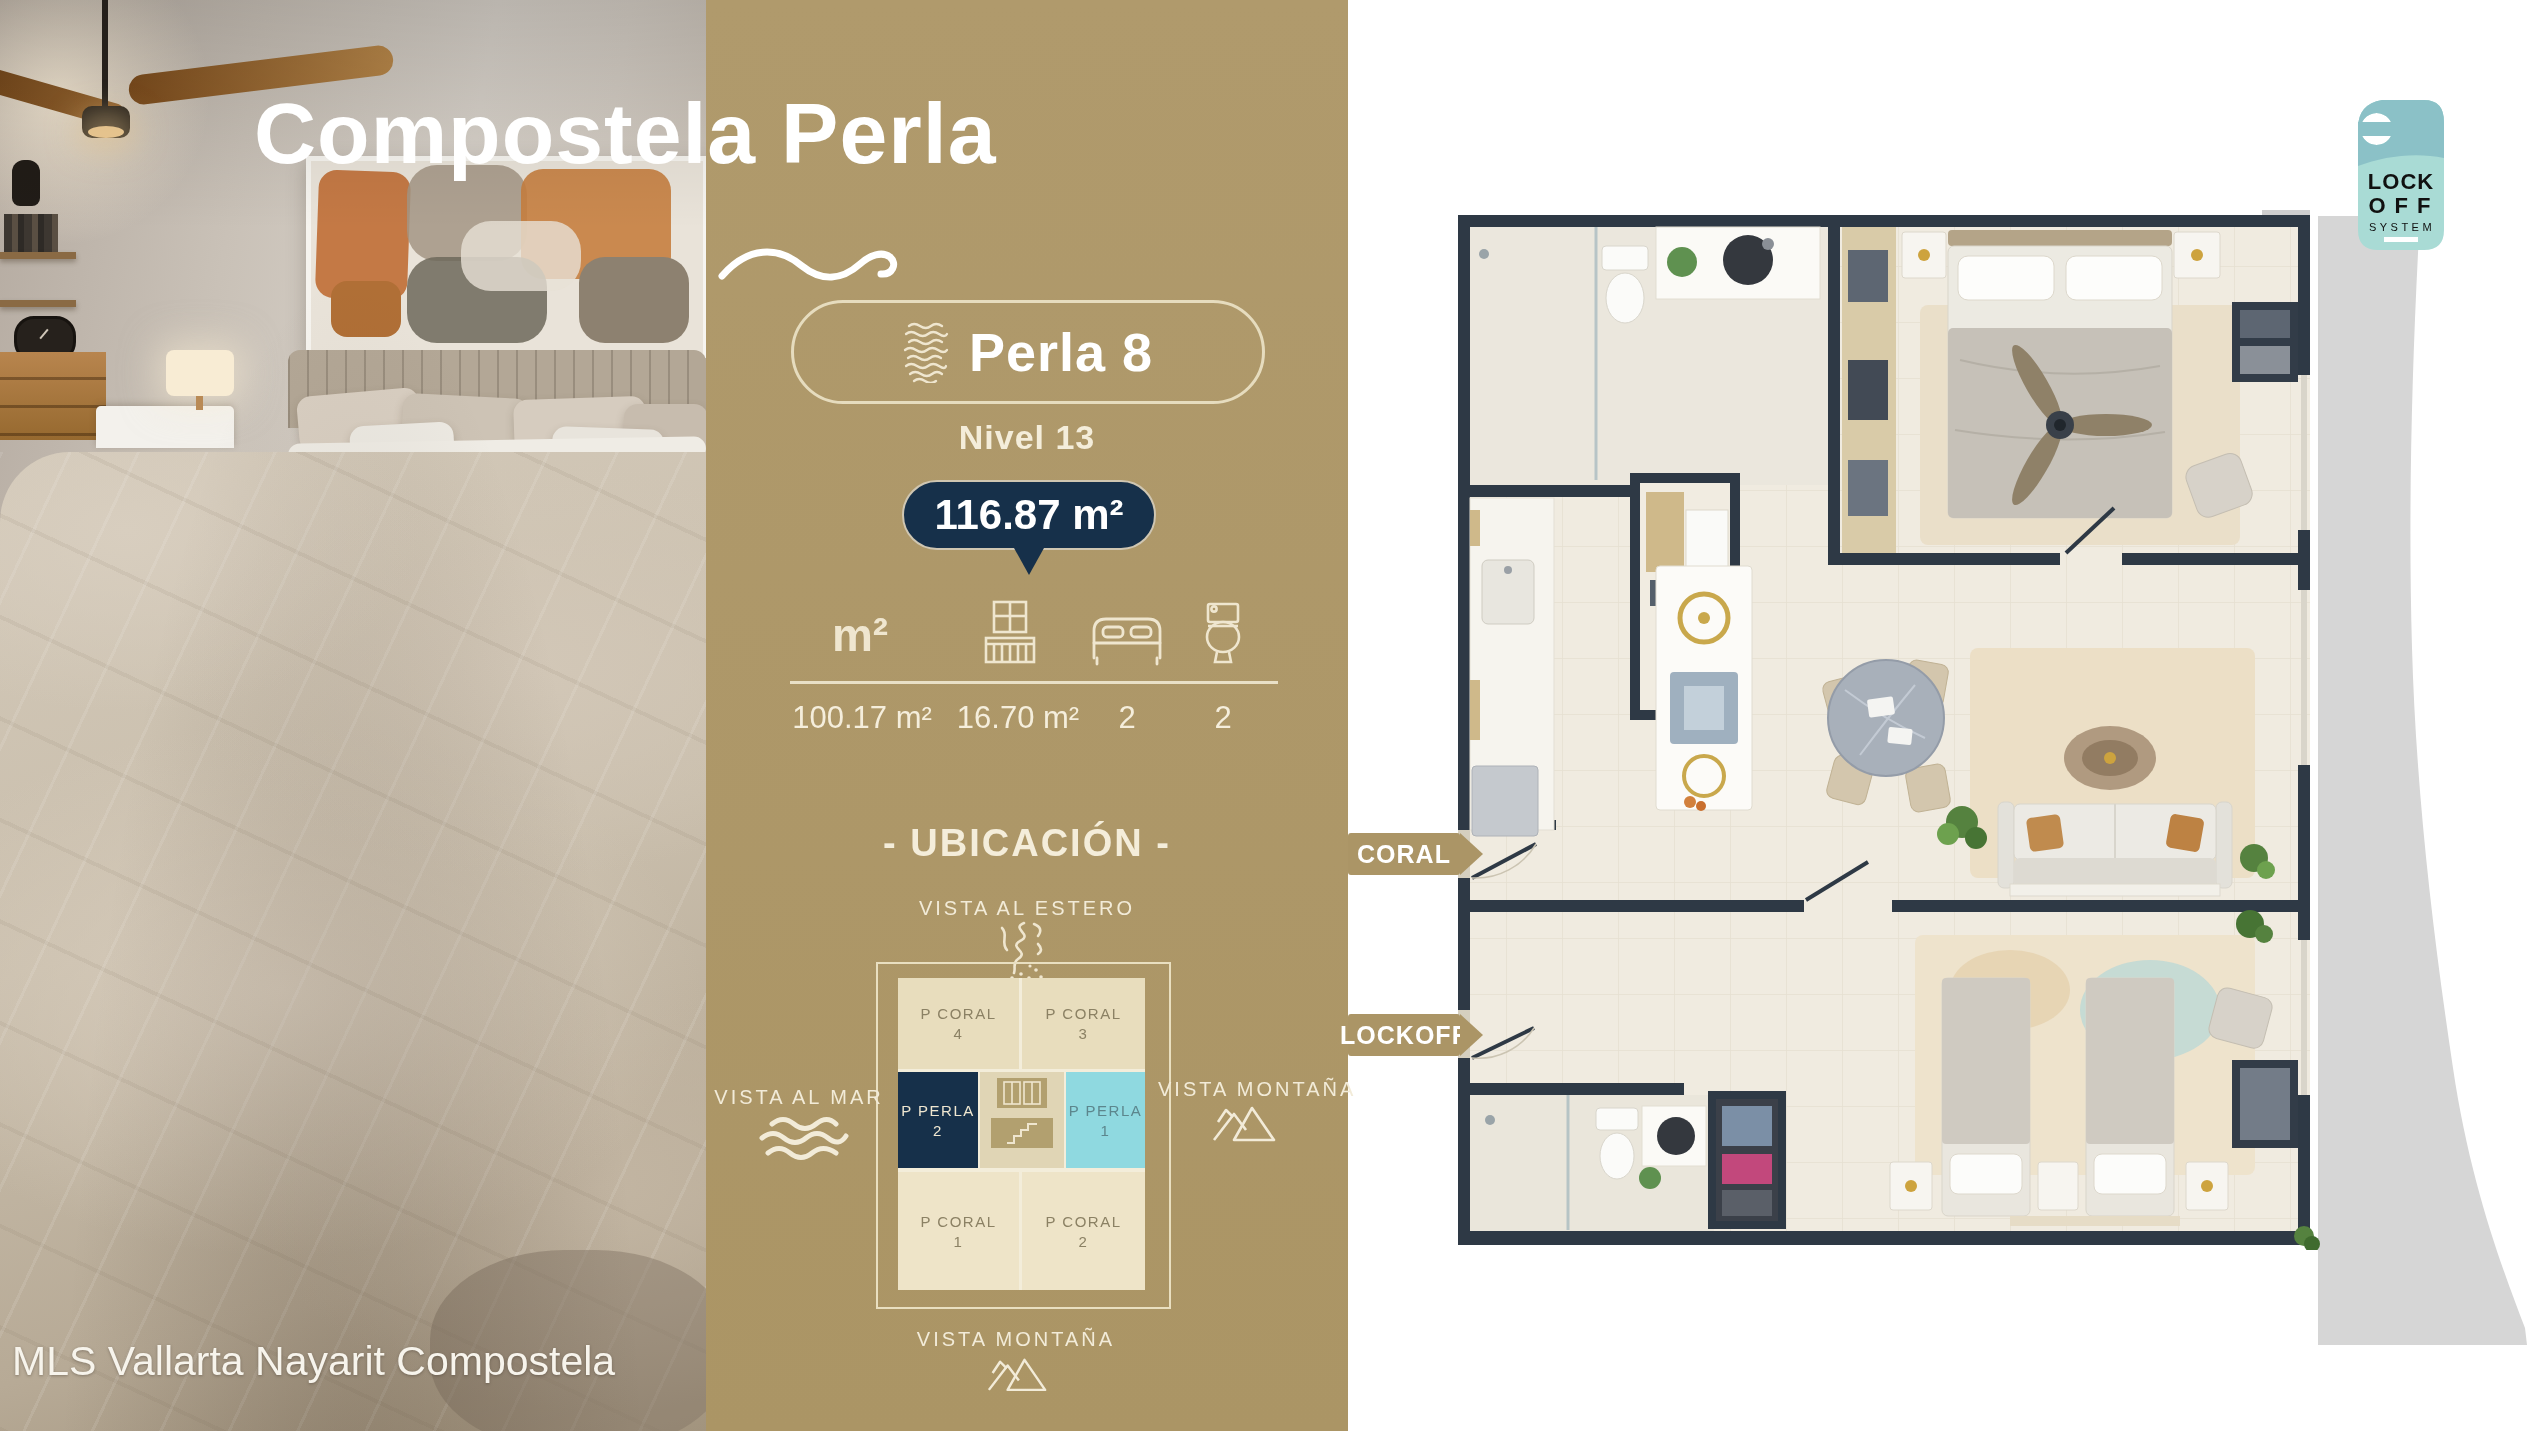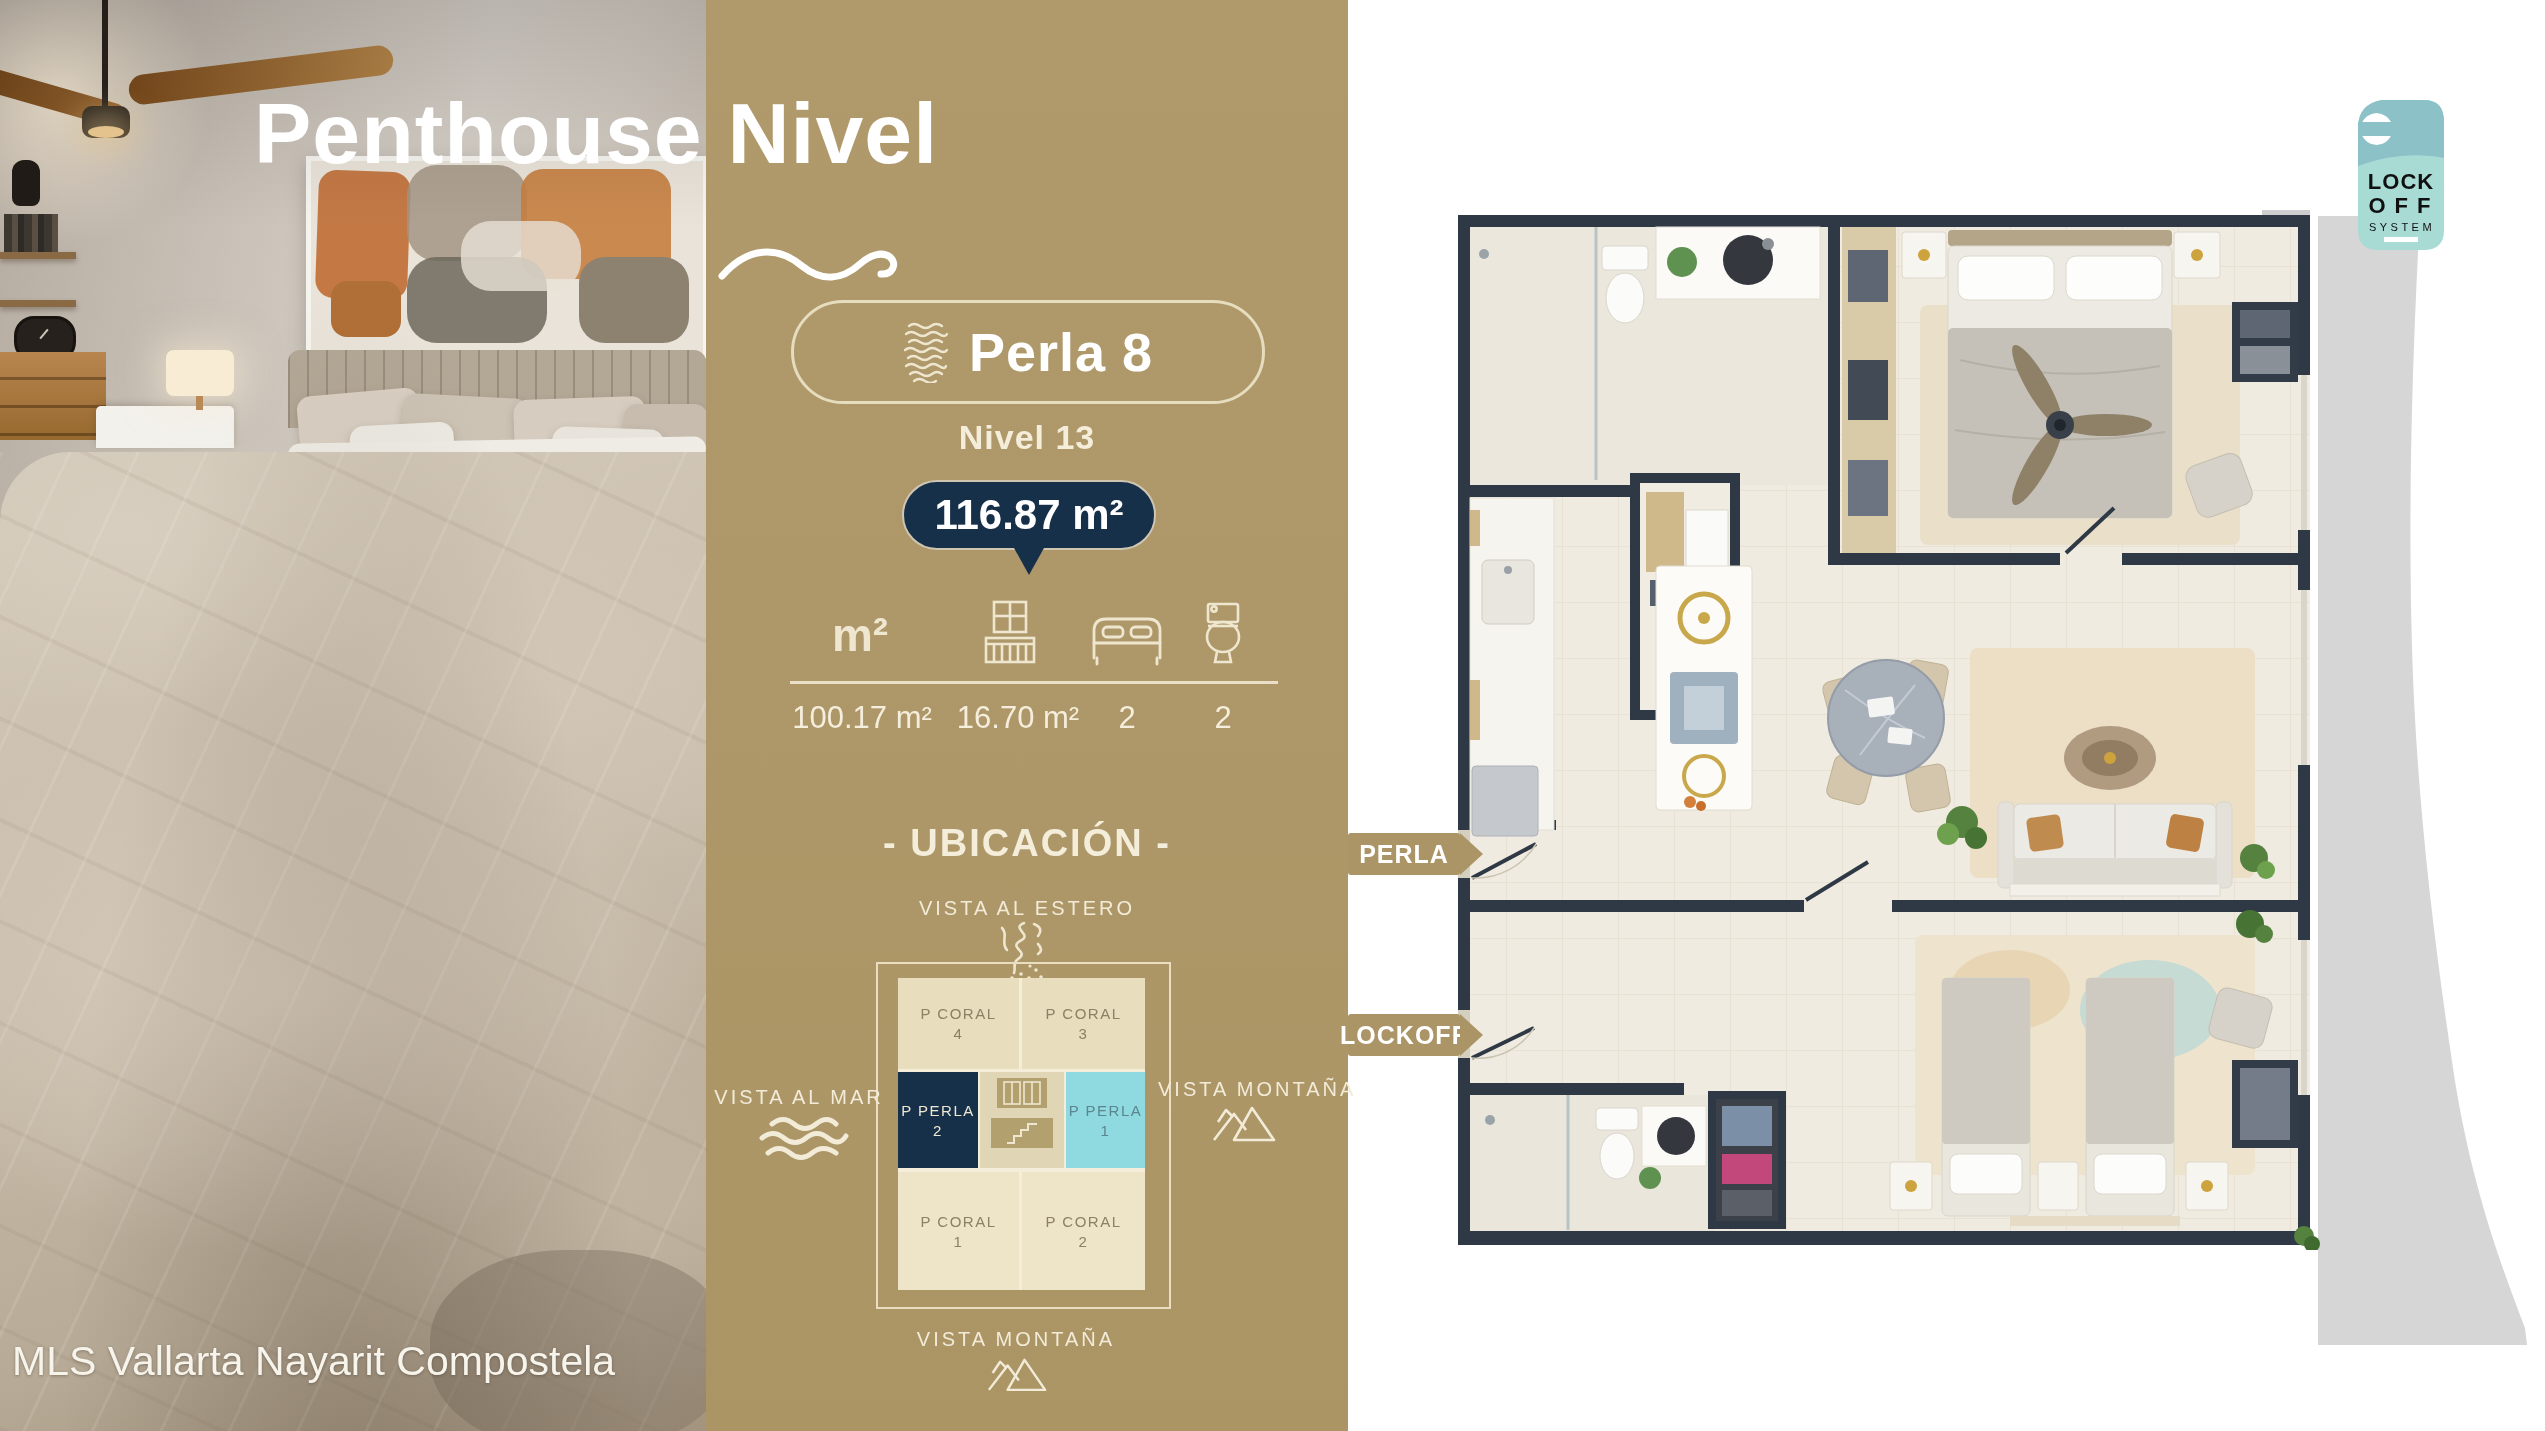--- a/index.html
+++ b/index.html
@@ -283,28 +283,28 @@
   <div class="vista v-bottom">VISTA MONTAÑA</div>
   <svg class="abs" style="left:281px;top:1352px;" width="60" height="42" viewBox="0 0 64 44">
     <g fill="none" stroke="#f2ebd8" stroke-width="2.6" stroke-linejoin="round">
       <path d="M6,22 L14,10 L21,17"></path>
       <path d="M2,40 L22,14 L34,30"></path>
       <path d="M22,40 L40,8 L62,40 Z"></path>
     </g>
   </svg>
 </section>
 
-<h1 class="title">Penthouse Nivel</h1>
+<h1 class="title">Compostela Perla</h1>
 <svg class="title-wave" width="200" height="56" viewBox="0 0 200 56">
   <path d="M6,40 C32,10 62,10 86,30 C106,46 126,44 144,28 C154,19 166,15 174,21 C182,28 176,39 165,38" fill="none" stroke="#fff" stroke-width="7" stroke-linecap="round"></path>
 </svg>
 <div class="watermark">MLS Vallarta Nayarit Compostela</div>
 
 <div class="tag t-acceso">
-  <span>PERLA</span>
+  <span>CORAL</span>
 </div>
 <div class="tag t-lockoff">
   <span>LOCKOFF</span>
 </div>
 
 <svg class="gray-curve" width="240" height="1145" viewBox="0 0 240 1145">
   <path d="M8,8 L110,8 C102,150 98,300 102,440 C106,580 122,720 143,860 C160,975 192,1060 215,1120 L217,1137 L8,1137 Z" fill="#d6d6d6"></path>
 </svg>
 
 <svg class="floorplan" width="870" height="1040" viewBox="0 0 870 1040">

